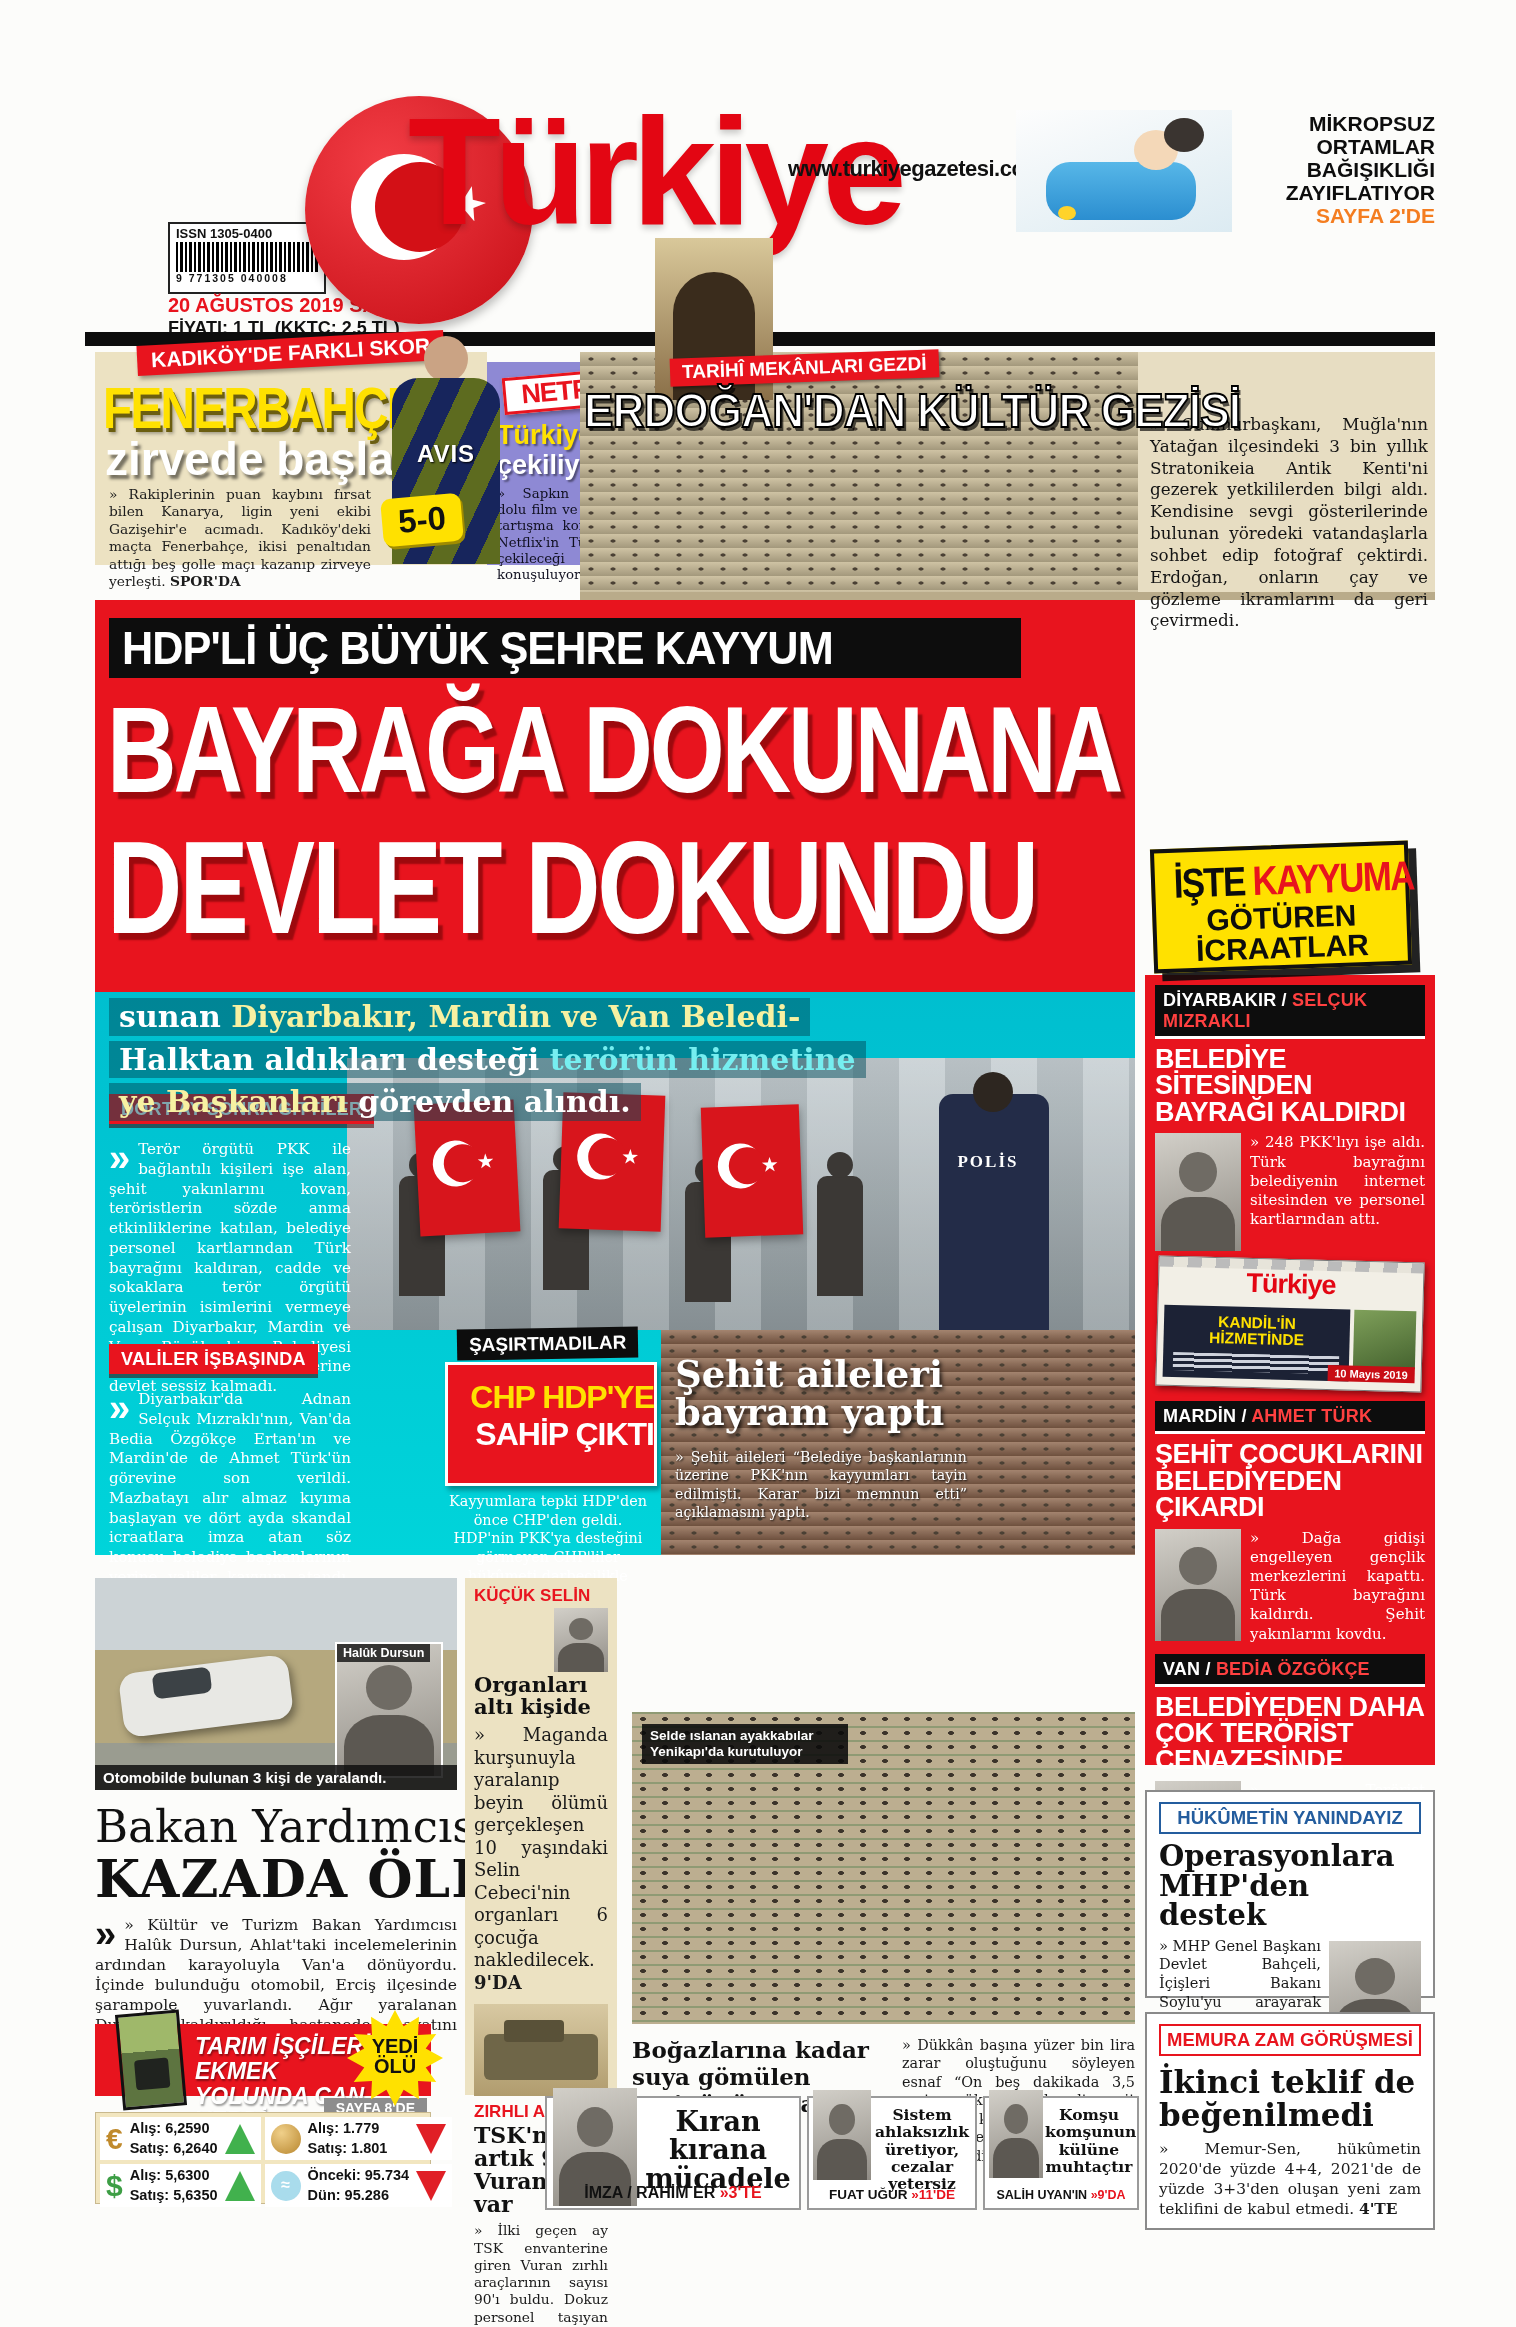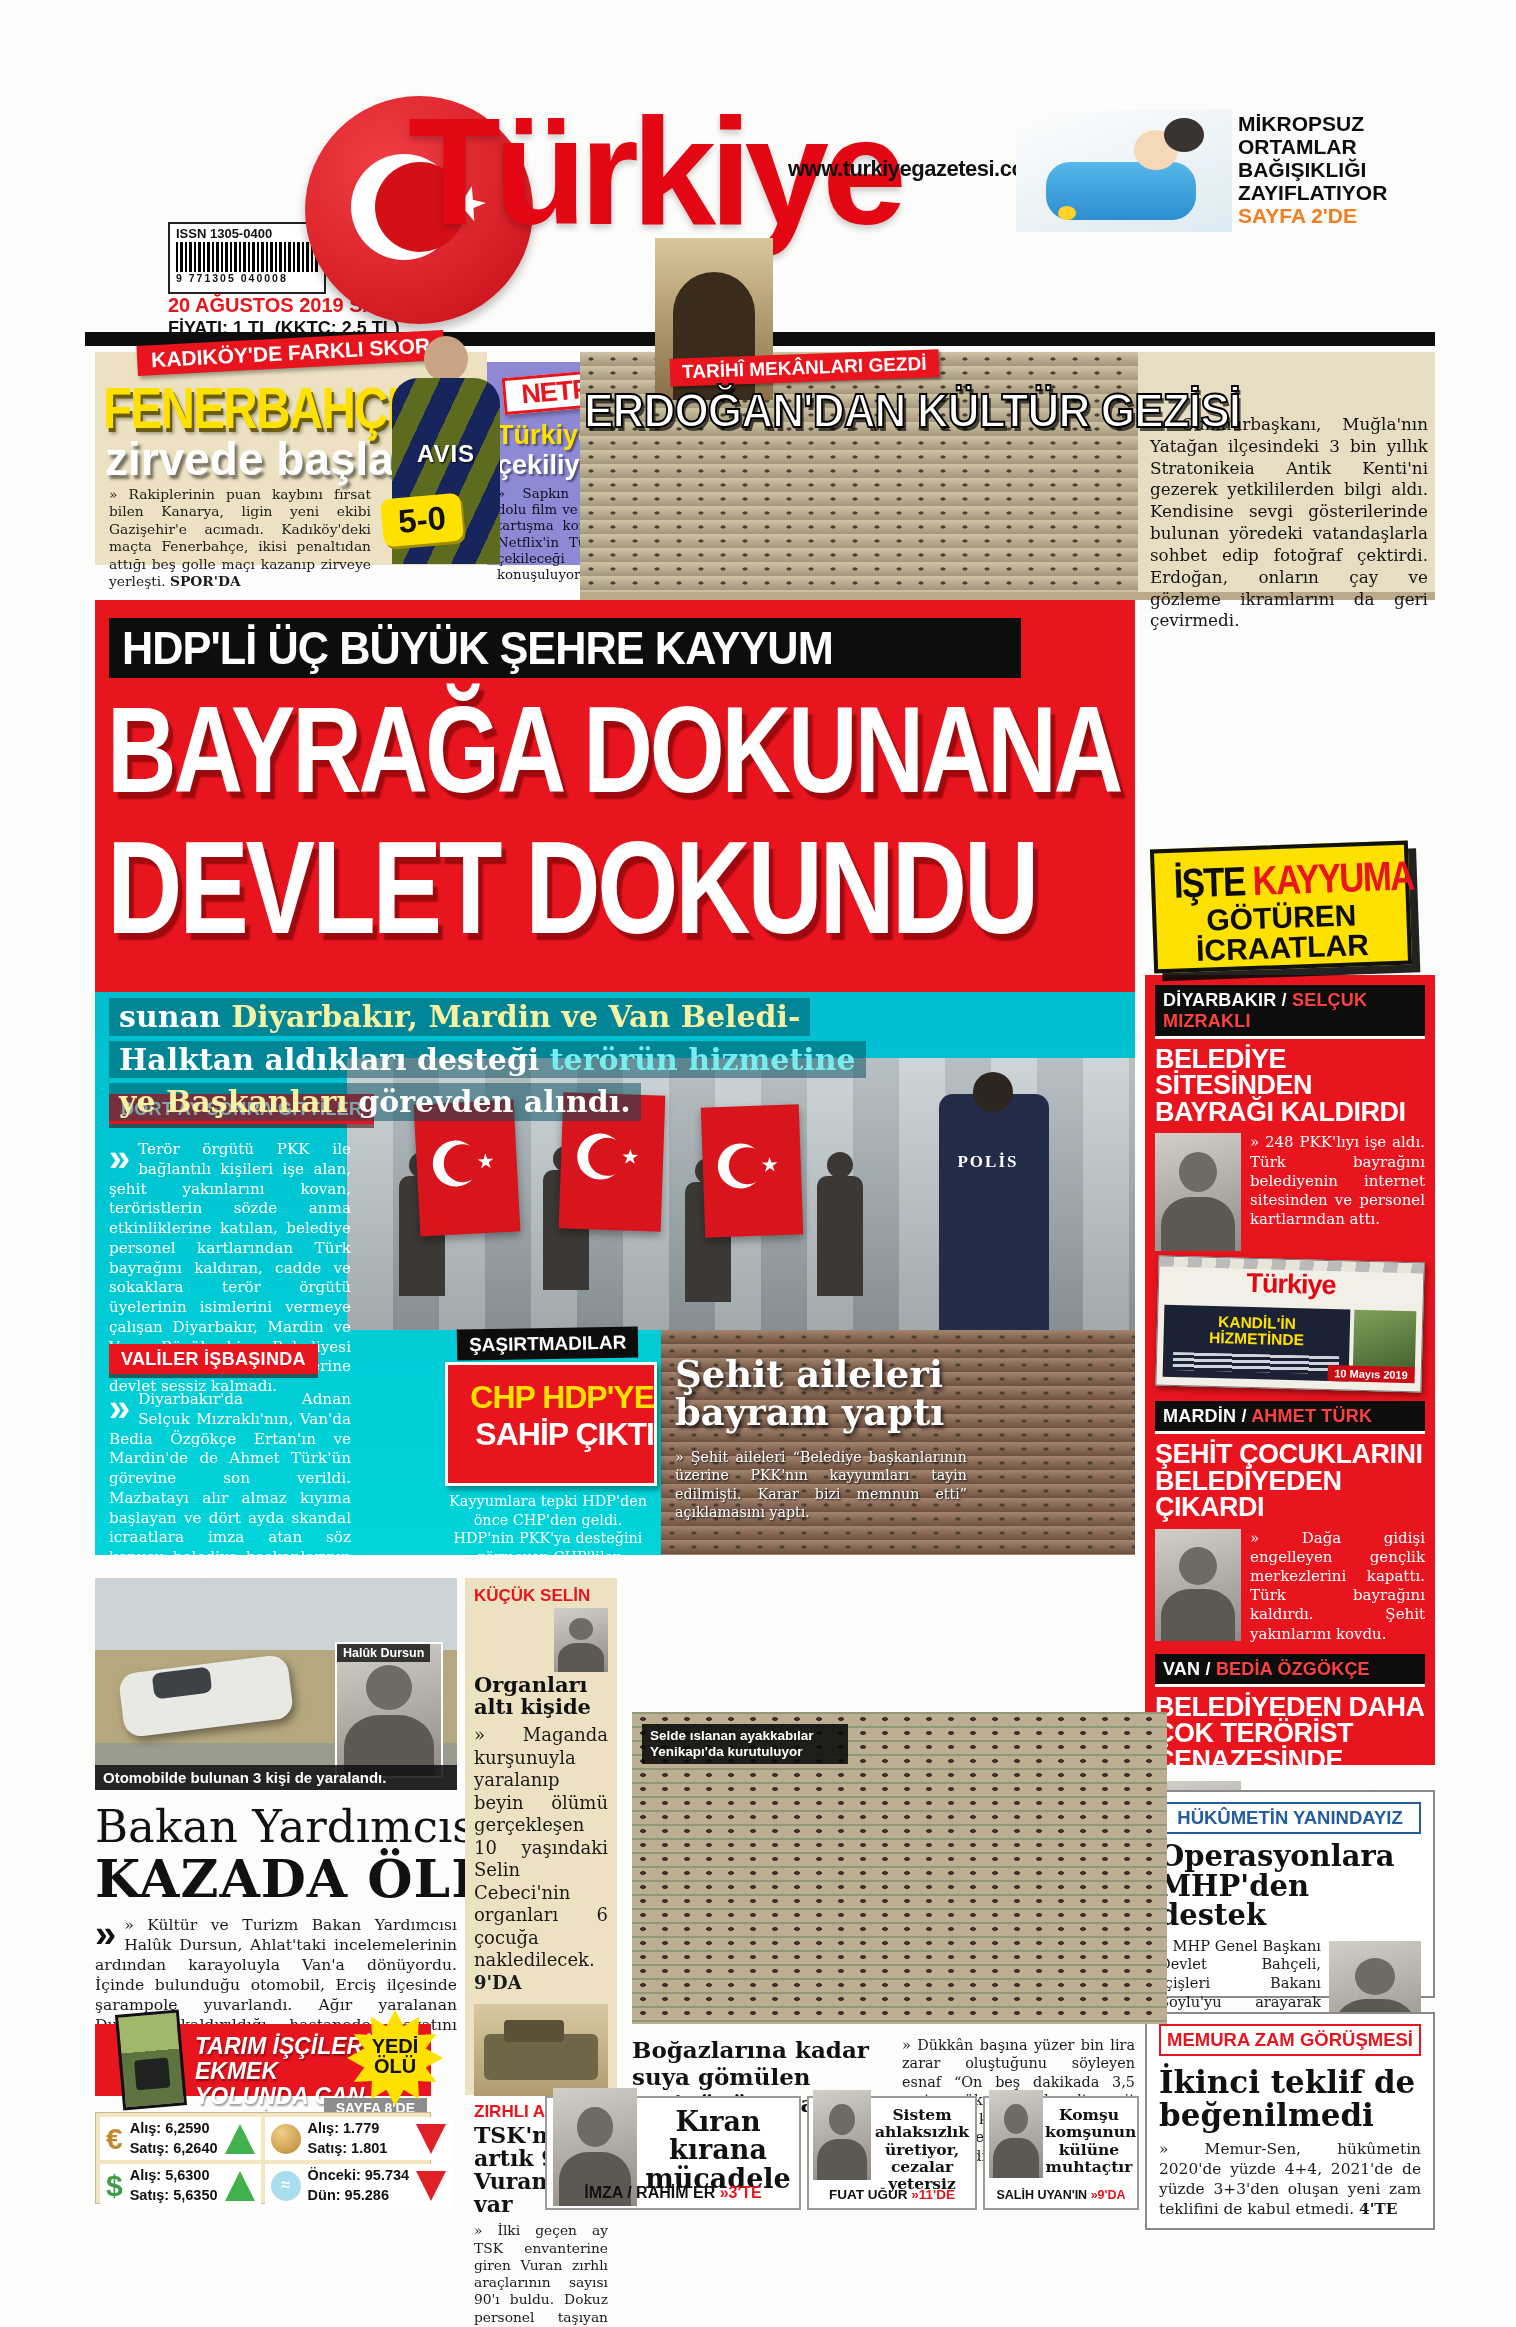--- a/index.html
+++ b/index.html
@@ -68,21 +68,21 @@
   <div class="abs nowrap" style="left:408px;top:84px;font-size:152px;font-weight:900;color:#e30613;letter-spacing:-7px;
               text-shadow:0 4px 6px rgba(0,0,0,.2);">Türkiye</div>
   <div class="abs" style="left:788px;top:156px;font-size:22px;font-weight:800;color:#111;letter-spacing:-.5px;">www.turkiyegazetesi.com.tr</div>
 
   <div class="photo" style="left:1016px;top:110px;width:216px;height:122px;background:linear-gradient(160deg,#fdfdfd,#e9f2f6 60%,#dcebf2);">
     <i style="position:absolute;left:30px;top:52px;width:150px;height:58px;border-radius:24px;background:linear-gradient(180deg,#57b7e8,#2b8ed0);"></i>
     <i style="position:absolute;left:118px;top:20px;width:44px;height:40px;border-radius:50%;background:#f4d8b8;"></i>
     <i style="position:absolute;left:148px;top:8px;width:40px;height:34px;border-radius:50%;background:#3a3430;"></i>
     <i style="position:absolute;left:42px;top:96px;width:18px;height:14px;border-radius:50%;background:#ffd32a;"></i>
   </div>
-  <div class="abs" style="left:1238px;top:112px;width:197px;text-align:left;font-weight:900;font-size:21px;line-height:1.1;color:#0d0d0d;">
+  <div class="abs" style="left:1238px;top:112px;width:197px;text-align:right;font-weight:900;font-size:21px;line-height:1.1;color:#0d0d0d;">
     <div>MİKROPSUZ</div>
     <div>ORTAMLAR</div>
     <div>BAĞIŞIKLIĞI</div>
     <div>ZAYIFLATIYOR</div>
     <div style="color:#f47d20;">SAYFA 2'DE</div>
   </div>
 
   <div class="abs" style="left:85px;top:332px;width:1350px;height:14px;background:#0d0d0d;"></div>
 
   <div class="abs" style="left:95px;top:352px;width:392px;height:213px;background:#ece2c2;">
@@ -385,21 +385,21 @@
       <i style="position:absolute;left:30px;top:16px;width:60px;height:22px;background:#595138;border-radius:4px;"></i>
     </div>
     <div style="color:#e8141e;font-weight:900;font-size:17px;">ZIRHLI ARAÇ</div>
     <div class="serif" style="font-size:22px;font-weight:700;color:#111;line-height:1.05;margin:2px 0 6px;">TSK'nın artık 90 Vuran'ı var</div>
     <div class="serif just" style="font-size:13.8px;line-height:1.25;color:#1a1a1a;">
       <span>» İlki geçen ay TSK envanterine giren Vuran zırhlı araçlarının sayısı 90'ı buldu. Dokuz personel taşıyan Vuran'ı BMC geliştirdi. </span><span class="bodyb">11'DE</span>
     </div>
   </div>
 
   <div class="photo speck" style="left:632px;top:1712px;width:503px;height:312px;background-color:#b1a388;
-              background-image:radial-gradient(#3b332a 2.6px,transparent 3.4px),linear-gradient(180deg,#8f9a74 0 14%,#bcae90 14%);padding-left:32px;">
+              background-image:radial-gradient(#3b332a 2.6px,transparent 3.4px),linear-gradient(180deg,#8f9a74 0 14%,#bcae90 14%);">
     <div style="position:absolute;left:10px;top:12px;width:190px;background:rgba(10,10,10,.88);color:#fff;
                 font-weight:700;font-size:13.5px;line-height:1.2;padding:4px 8px;">Selde ıslanan ayakkabılar Yenikapı'da kurutuluyor</div>
   </div>
   <div class="abs serif" style="left:632px;top:2036px;width:258px;font-size:23px;font-weight:700;color:#111;line-height:1.18;">Boğazlarına kadar suya gömülen Eminönü esnafı kepenk açtı.</div>
   <div class="abs serif just" style="left:902px;top:2036px;width:233px;font-size:14.4px;line-height:1.28;color:#1a1a1a;">
     <span>» Dükkân başına yüzer bin lira zarar oluştuğunu söyleyen esnaf “On beş dakikada 3,5 metre yüksekliğinde alt geçit tamamen kapandı. Sel gördük ama böylesine ilk defa şahit olduk” dedi. </span><span class="bodyb">3'TE</span>
   </div>
 
   <div class="colbox" style="left:545px;top:2096px;width:252px;height:110px;">
     <div class="ph" style="position:absolute;left:6px;top:-10px;width:84px;height:118px;"></div>

